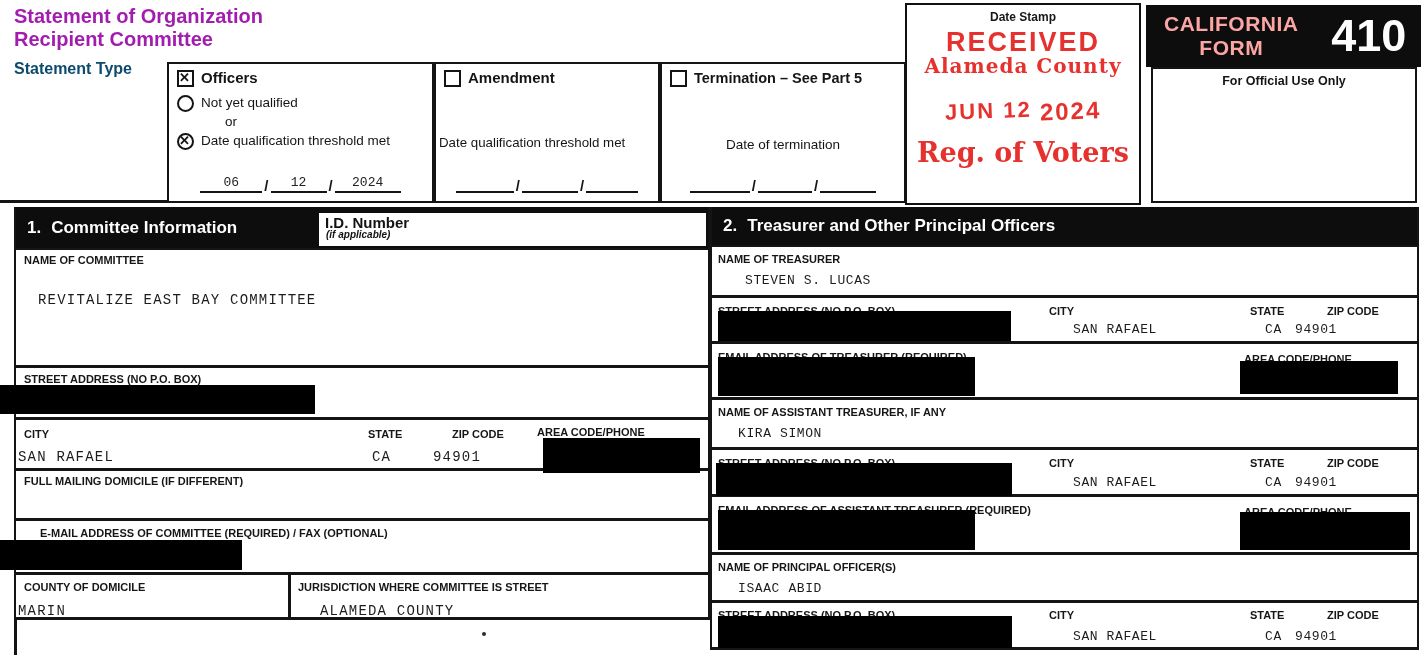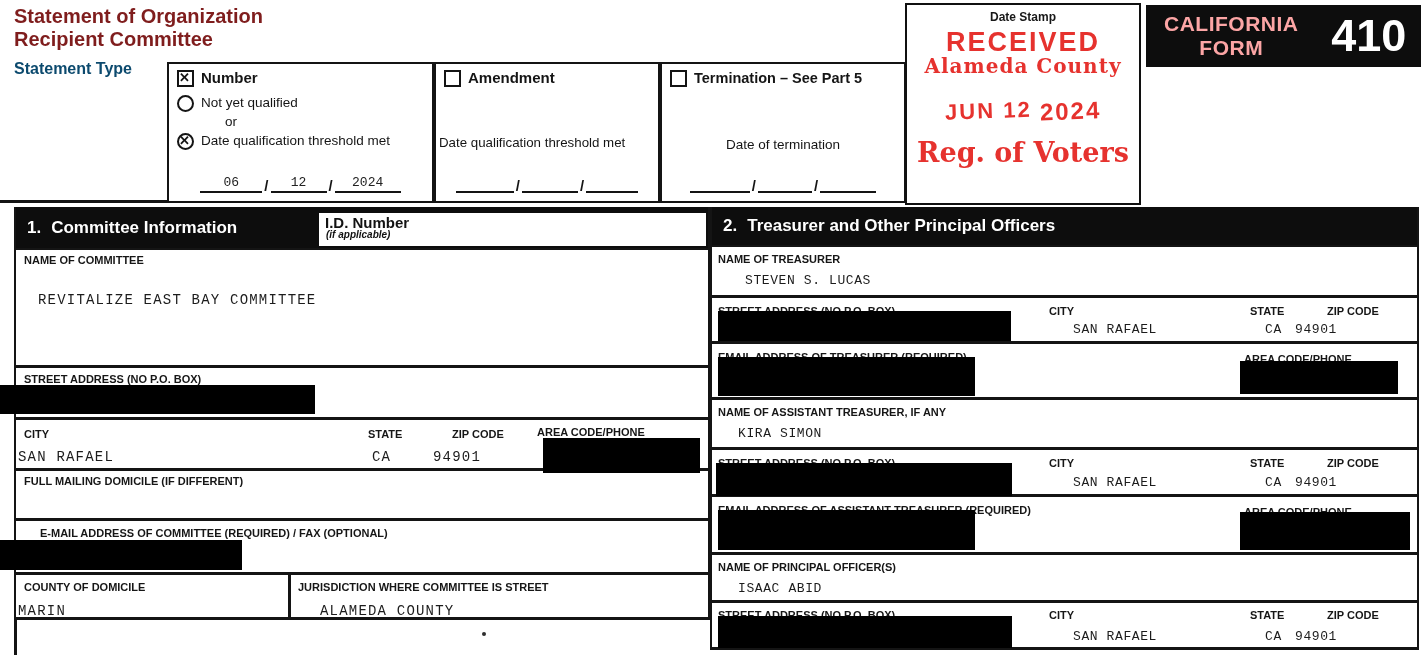--- a/index.html
+++ b/index.html
@@ -1,20 +1,20 @@
 <!DOCTYPE html>
 <html><head>
 <meta charset="utf-8">
 <style>
   html,body{margin:0;padding:0;background:#888;}
   #page{position:relative;width:1421px;height:655px;background:#fff;overflow:hidden;
         font-family:"Liberation Sans",sans-serif;color:#151515;}
   .abs{position:absolute;}
   
-  .doc-title{left:14px;top:5px;font-size:20px;font-weight:700;line-height:23px;color:#7f1d1d;}
+  .doc-title{left:14px;top:5px;font-size:20px;font-weight:700;line-height:23px;color:#a21caf;}
   .stmt-type-label{left:14px;top:60px;font-size:16px;font-weight:700;color:#0c4a6e;}
   
   .stbox{border:2.5px solid #141414;background:#fff;box-sizing:border-box;}
   .cb{width:13px;height:13px;border:2px solid #141414;position:relative;display:inline-block;box-sizing:content-box;}
   .cb.round{border-radius:50%;}
   .cb.checked::after{content:"\2715";position:absolute;left:0px;top:-2px;font-size:13px;font-weight:700;color:#141414;line-height:15px;}
   .cbrow{position:absolute;display:flex;align-items:flex-start;gap:7px;}
   .cbrow .t{font-size:13.5px;line-height:16px;}
   .cbrow .t.big{font-size:15px;font-weight:700;}
   .dates{position:absolute;left:0;right:0;bottom:8px;display:flex;justify-content:center;align-items:flex-end;gap:2px;}
@@ -65,21 +65,21 @@
     <div>Statement of Organization</div>
     <div>Recipient Committee</div>
   </div>
   <div class="abs stmt-type-label">Statement Type</div>
 
   <div class="hline" style="left:0;top:200px;width:906px;height:3px;"></div>
 
   <div class="abs stbox" style="left:167px;top:62px;width:267px;height:141px;">
     <div class="cbrow" style="left:8px;top:6px;">
       <span class="cb checked"></span>
-      <span class="t big">Number</span>
+      <span class="t big">Officers</span>
     </div>
     <div class="cbrow" style="left:8px;top:31px;">
       <span class="cb round"></span>
       <span class="t">Not yet qualified</span>
     </div>
     <div class="abs" style="left:56px;top:50px;font-size:13.5px;">or</div>
     <div class="cbrow" style="left:8px;top:69px;">
       <span class="cb round checked"></span>
       <span class="t">Date qualification threshold met</span>
     </div>
@@ -132,20 +132,23 @@
     </div>
     <div class="red stamp-office">Reg. of Voters</div>
   </div>
 
   <div class="abs" id="formbadge">
     <div class="fb-left">
       <div>CALIFORNIA</div>
       <div>FORM</div>
     </div>
     <div class="fb-num">410</div>
+  </div>
+  <div class="abs" id="officialbox">
+    <div class="t">For Official Use Only</div>
   </div>
 
   <div class="section" style="left:14px;width:696px;height:413px;">
     <div class="secbar" style="height:41px;">
       <span class="num">1.</span>
       <span class="ttl">Committee Information</span>
       <div id="idbox">
         <div class="main">I.D. Number</div>
         <div class="sub">(if applicable)</div>
       </div>

